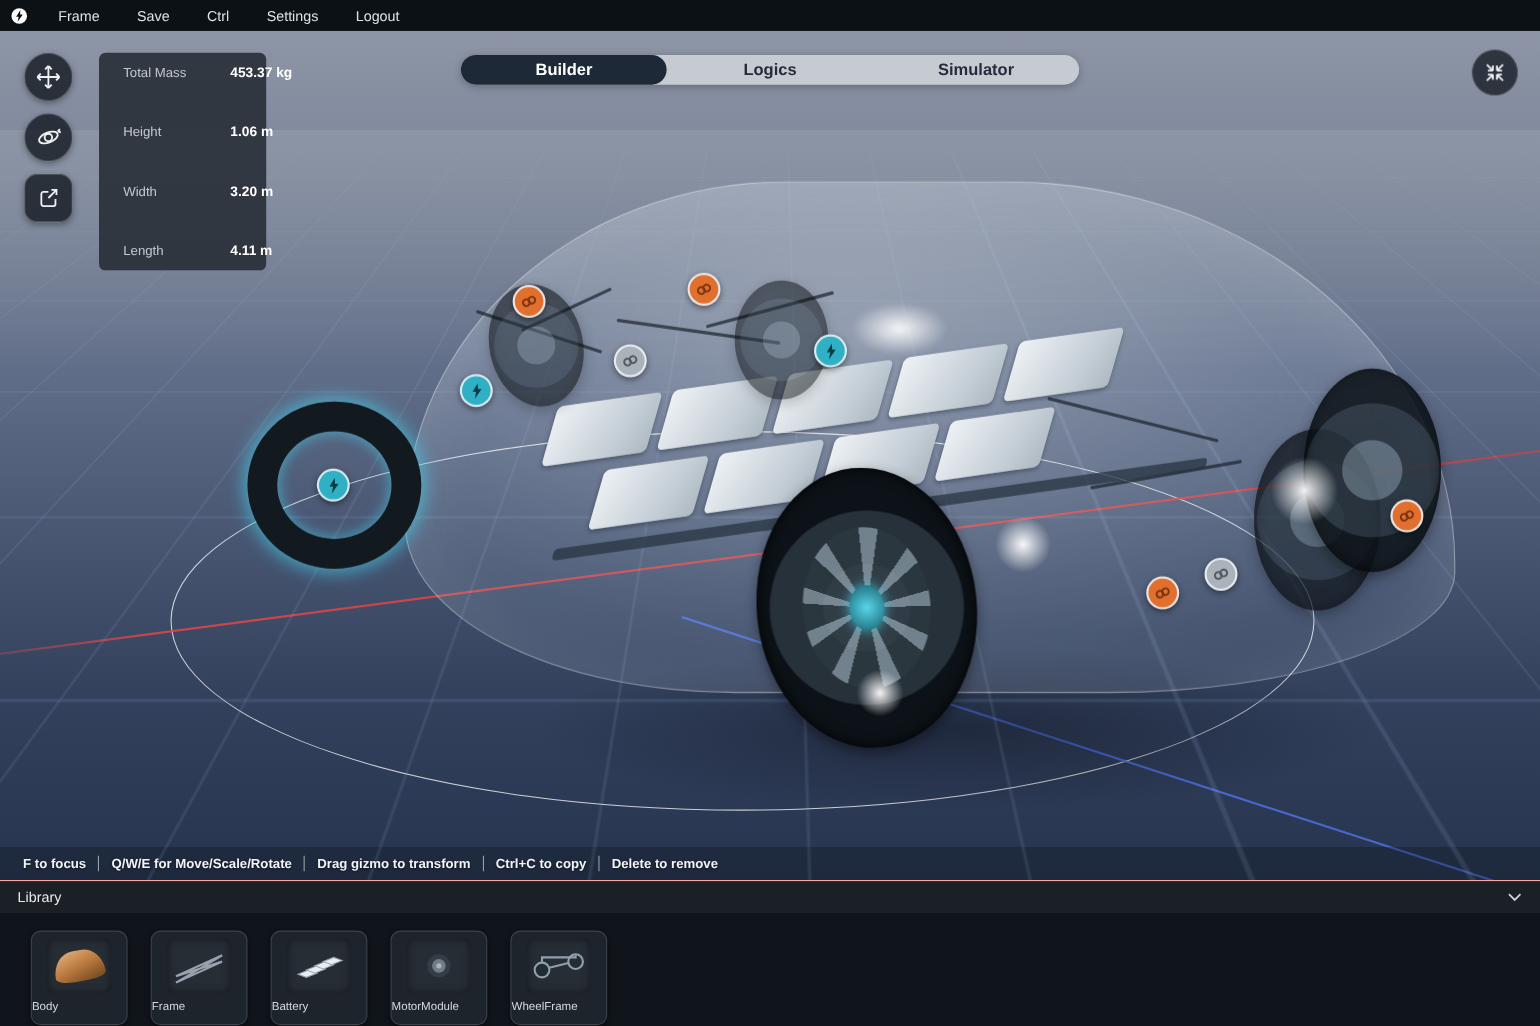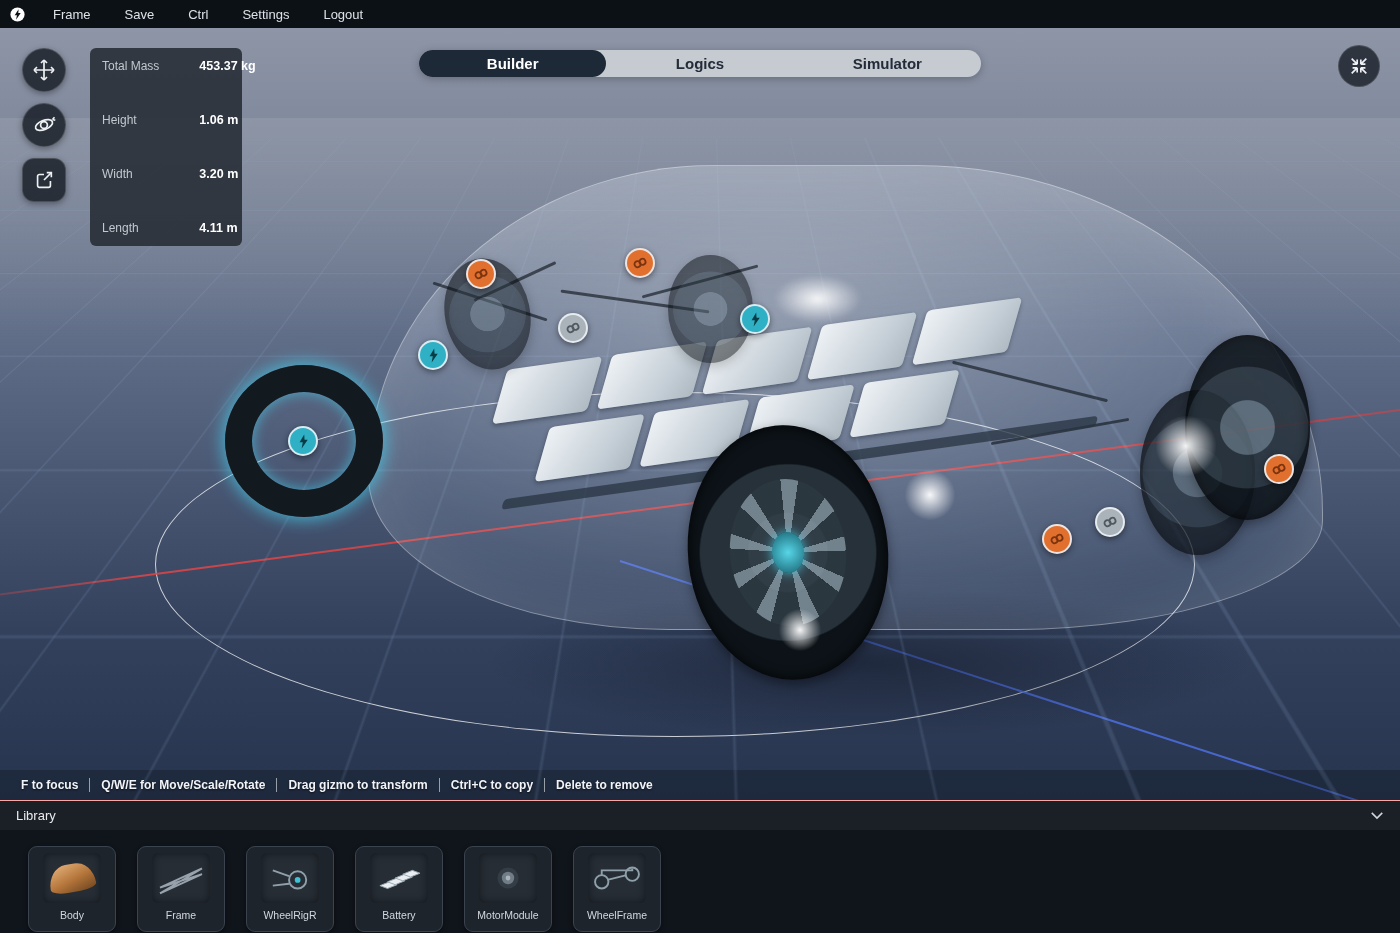--- a/index.html
+++ b/index.html
@@ -11,21 +11,21 @@
   .menubar { position:absolute; top:0; left:0; right:0; height:28px; background:#0c1116; display:flex; align-items:center; z-index:60; }
   .logo { width:17px; height:17px; margin:0 10px 0 9px; display:flex; align-items:center; justify-content:center; }
   .menu-item { background:none; border:none; color:#dde2e8; font-size:13px; padding:0 17px; height:28px; }
 
   
   .tools { position:absolute; left:22px; top:48px; display:flex; flex-direction:column; gap:11px; z-index:50; }
   .tool-btn { width:44px; height:44px; border-radius:50%; background:rgba(16,22,30,0.78); border:1px solid rgba(255,255,255,0.16); color:#eef1f4; display:flex; align-items:center; justify-content:center; box-shadow:0 2px 6px rgba(0,0,0,0.35); }
   .tool-btn.square { border-radius:12px; }
 
   
-  .stats { position:absolute; left:90px; top:48px; width:152px; background:rgba(38,43,51,0.88); border-radius:6px; padding:11px 12px; display:grid; grid-template-columns:auto 1fr; row-gap:9px; column-gap:13px; z-index:50;gap:40px; }
+  .stats { position:absolute; left:90px; top:48px; width:152px; background:rgba(38,43,51,0.88); border-radius:6px; padding:11px 22px; display:grid; grid-template-columns:auto 1fr; row-gap:9px; column-gap:13px; z-index:50;gap:40px; }
   .stat-label { color:#c2c8cf; font-size:12px; white-space:nowrap; }
   .stat-value { color:#ffffff; font-size:12.5px; font-weight:bold; white-space:nowrap; }
 
   
   .tabbar { position:absolute; left:50%; transform:translateX(-50%); top:50px; width:562px; height:27px; background:#c6cbd2; border-radius:21px; display:flex; z-index:50; box-shadow:0 2px 8px rgba(0,0,0,0.25); }
   .tab { flex:1; border:none; background:transparent; font-size:15px; font-weight:600; color:#232c38; border-radius:21px; }
   .tab.active { background:#1e2937; color:#ffffff; }
 
   
   .collapse-btn { position:absolute; right:20px; top:45px; width:42px; height:42px; border-radius:50%; background:rgba(16,22,30,0.75); border:1px solid rgba(255,255,255,0.14); color:#eef1f4; display:flex; align-items:center; justify-content:center; z-index:50; }
@@ -84,21 +84,21 @@
   .hint + .hint { border-left:1.5px solid rgba(255,255,255,0.55); }
 
   
   .lib-header { position:absolute; left:0; top:800px; width:1400px; height:30px; background:#1b2027; display:flex; align-items:center; justify-content:space-between; padding:0 16px; z-index:60; border-top:1px solid #fca5a5; }
   .lib-title { color:#e8eaed; font-size:13px; }
   .lib-chevron { background:none; border:none; color:#cfd5db; display:flex; align-items:center; }
   .lib-content { position:absolute; left:0; top:830px; width:1400px; height:103px; background:#10151b; z-index:60; }
   .cards { position:absolute; left:28px; top:16px; display:flex; gap:21px; }
   .card { width:88px; height:86px; background:#1d242c; border:1px solid #3a434e; border-radius:9px; display:flex; flex-direction:column; align-items:center; padding-top:6px; cursor:pointer; box-shadow:0 2px 5px rgba(0,0,0,0.4); }
   .thumb { width:58px; height:50px; background:#262d35; border-radius:6px; display:flex; align-items:center; justify-content:center; box-shadow:inset 0 0 8px rgba(0,0,0,0.5); overflow:hidden; }
-  .card-label { margin-top:6px; color:#d3d8de; font-size:10.5px; text-align:center; width:86px; overflow:hidden; white-space:nowrap; }
+  .card-label { margin-top:6px; color:#d3d8de; font-size:10.5px; width:86px; overflow:hidden; white-space:nowrap; }
 
   .shape-body { width:46px; height:28px; background:linear-gradient(160deg,#e7b57e,#b4753a 55%,#6e4520); border-radius:50% 50% 45% 45% / 100% 100% 25% 25%; transform:rotate(-10deg); }
   .shape-framestepped { width:50px; height:44px; background:#565c63; border-radius:5px; }
 </style>
 </head>
 <body>
 
 <header class="menubar">
   <span class="logo">
     <svg viewBox="0 0 24 24" width="17" height="17">
@@ -307,30 +307,20 @@
     <div class="card">
       <div class="thumb">
         <svg viewBox="0 0 56 44" width="54" height="42" fill="none" stroke="#97a2ac" stroke-width="2">
             <path d="M6 32 50 12M6 38 50 18M6 32 50 18M6 38 50 12"></path>
           </svg>
       </div>
       <div class="card-label">Frame</div>
     </div>
 
 
-    <div class="card">
-      <div class="thumb">
-        <svg viewBox="0 0 56 44" width="54" height="42" fill="none" stroke="#8fa0aa" stroke-width="2">
-            <circle cx="36" cy="24" r="9"></circle>
-            <path d="M27 20 10 14M27 28 10 30"></path>
-            <circle cx="36" cy="24" r="3" fill="#3fc2d6" stroke="none"></circle>
-          </svg>
-      </div>
-      <div class="card-label">WheelRigR</div>
-    </div>
 
     <div class="card">
       <div class="thumb">
         <svg viewBox="0 0 56 44" width="54" height="42">
             <g fill="#e9eef3" stroke="#9aa7b0" stroke-width="1">
               <path d="M8 30l10-4 8 3-10 4z"></path>
               <path d="M16 26l10-4 8 3-10 4z"></path>
               <path d="M24 22l10-4 8 3-10 4z"></path>
               <path d="M32 18l10-4 8 3-10 4z"></path>
             </g>

